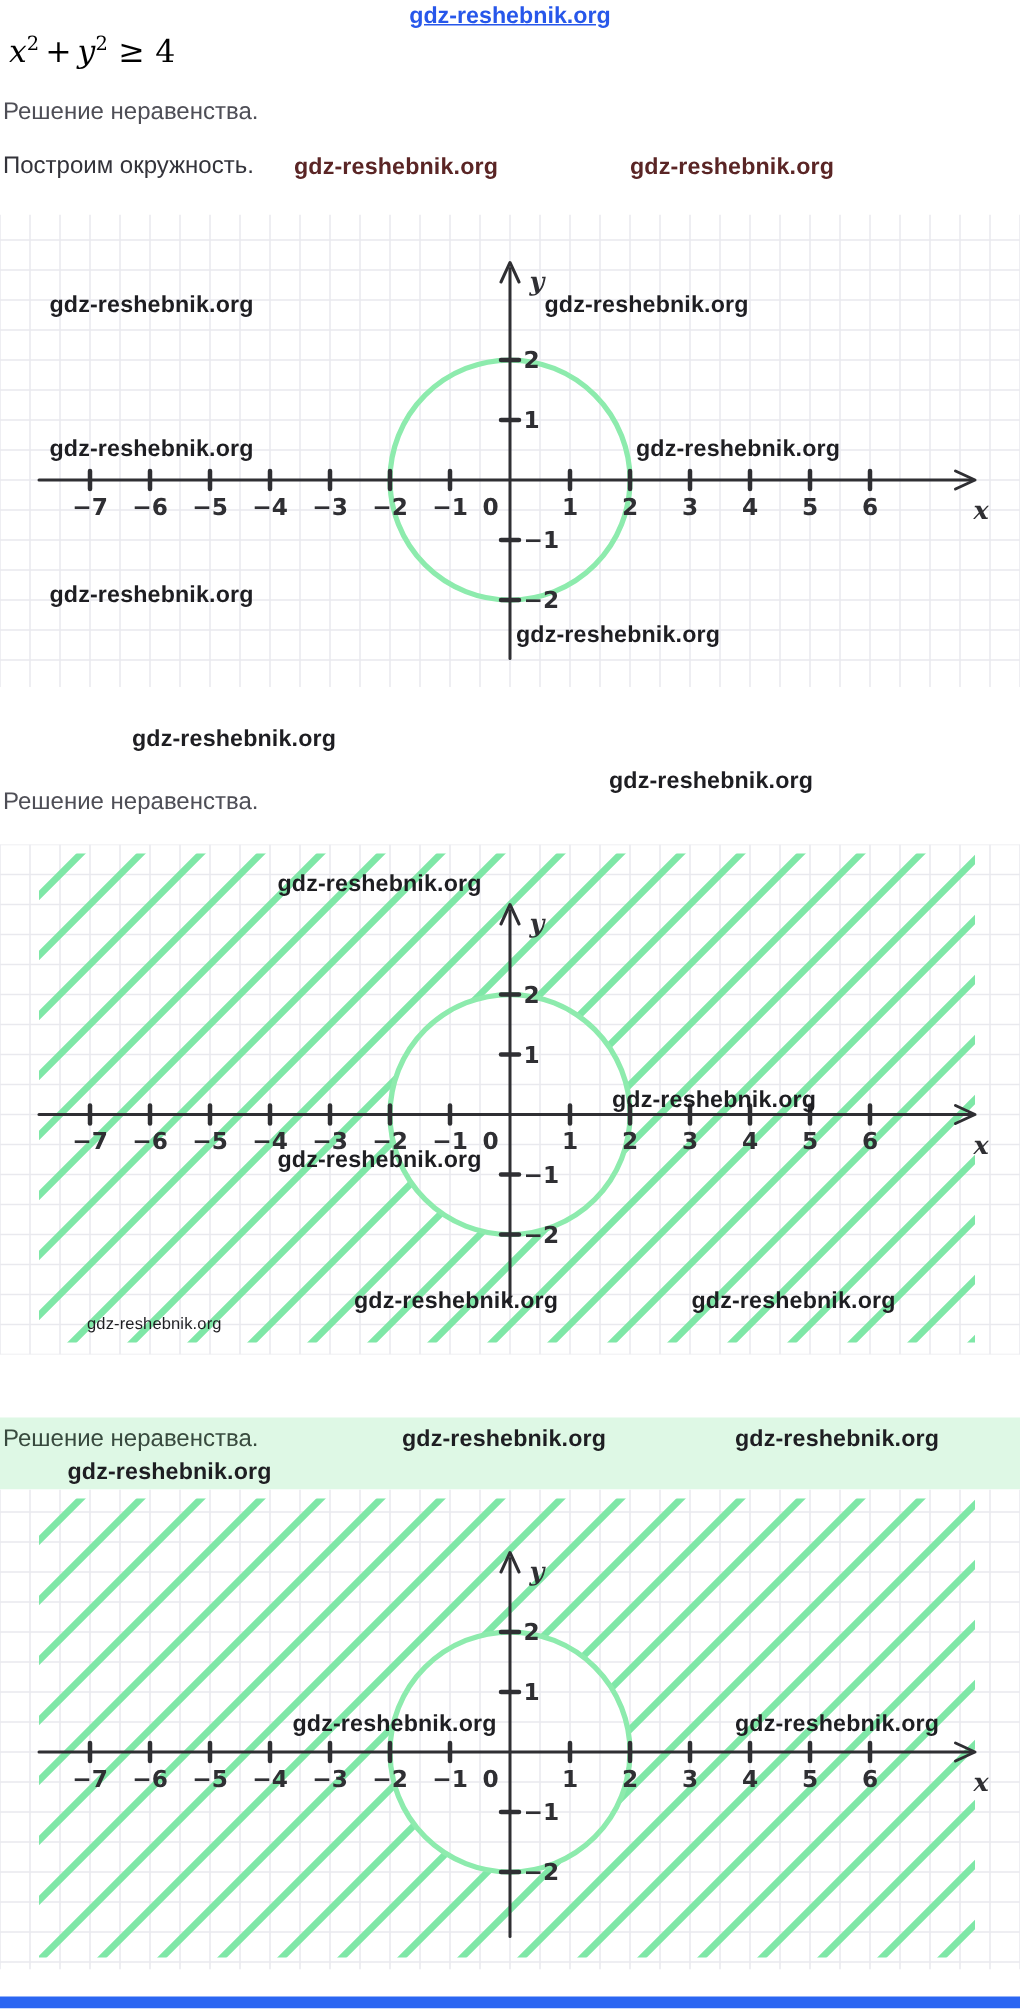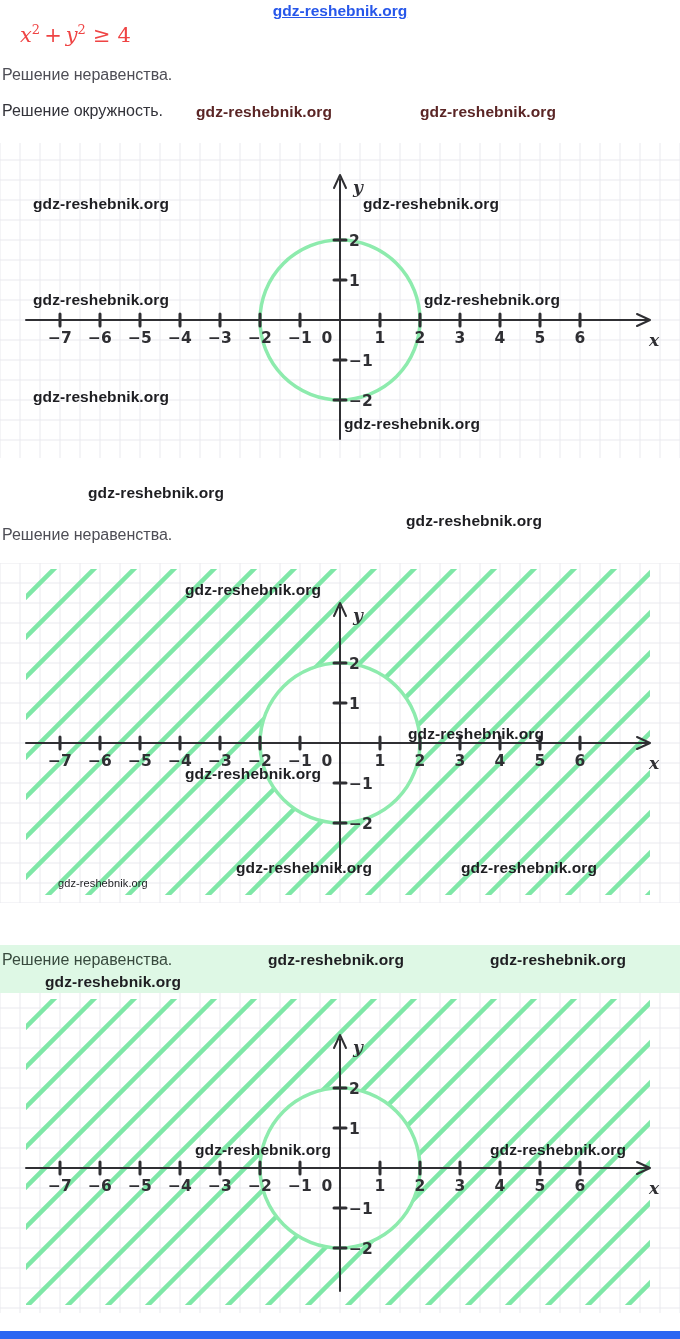--- a/index.html
+++ b/index.html
@@ -15,22 +15,22 @@
   }
   .wm-small{font-size:11px;font-weight:500;}
   .wm-maroon{color:#5a2525;}
   .top-region{position:relative;height:143px;}
   .site-link{
     position:absolute;top:2px;left:0;width:100%;text-align:center;
     font-size:15.5px;font-weight:600;color:#2757ea;text-decoration:underline;
     cursor:pointer;
   }
   .formula{
-    position:absolute;left:20px;top:22px;
-    font-family:"DejaVu Serif",serif;font-size:21px;color:#ef4444;
+    position:absolute;left:6px;top:22px;
+    font-family:"DejaVu Serif",serif;font-size:21px;color:#000000;
   }
   .formula .fv{font-style:italic;}
   .formula sup{font-size:13px;}
   .formula .fo{padding:0 4px;}
   .formula .rel{padding:0 7px;}
   .gray-label{font-size:16px;color:#4e4e56;}
   .sol-1{position:absolute;left:2px;top:66px;}
   .construct-label{position:absolute;left:2px;top:102px;font-size:16px;color:#33333a;}
   .plot-wrap{position:relative;background:#ffffff;}
   .plot-wrap svg{display:block;}
@@ -45,21 +45,21 @@
 
 <div class="top-region">
   <a class="site-link">gdz-reshebnik.org</a>
 
   <div class="formula">
     <span class="fv">x</span><sup>2</sup><span class="fo">+</span><span class="fv">y</span><sup>2</sup><span class="fo rel">≥</span><span>4</span>
   </div>
 
   <div class="gray-label sol-1">Решение неравенства.</div>
 
-  <div class="construct-label">Решение окружность.</div>
+  <div class="construct-label">Построим окружность.</div>
   <span class="wm wm-maroon" style="left:196px;top:103px">gdz-reshebnik.org</span>
   <span class="wm wm-maroon" style="left:420px;top:103px">gdz-reshebnik.org</span>
 </div>
 
 <div class="plot-wrap" style="height:315px">
   <svg id="plot1" width="680" height="315" viewBox="0 0 680 315">
       <g stroke="#e9e9ee" stroke-width="1">
         <line x1="0" y1="0" x2="0" y2="315"></line>
         <line x1="20" y1="0" x2="20" y2="315"></line>
         <line x1="40" y1="0" x2="40" y2="315"></line>

